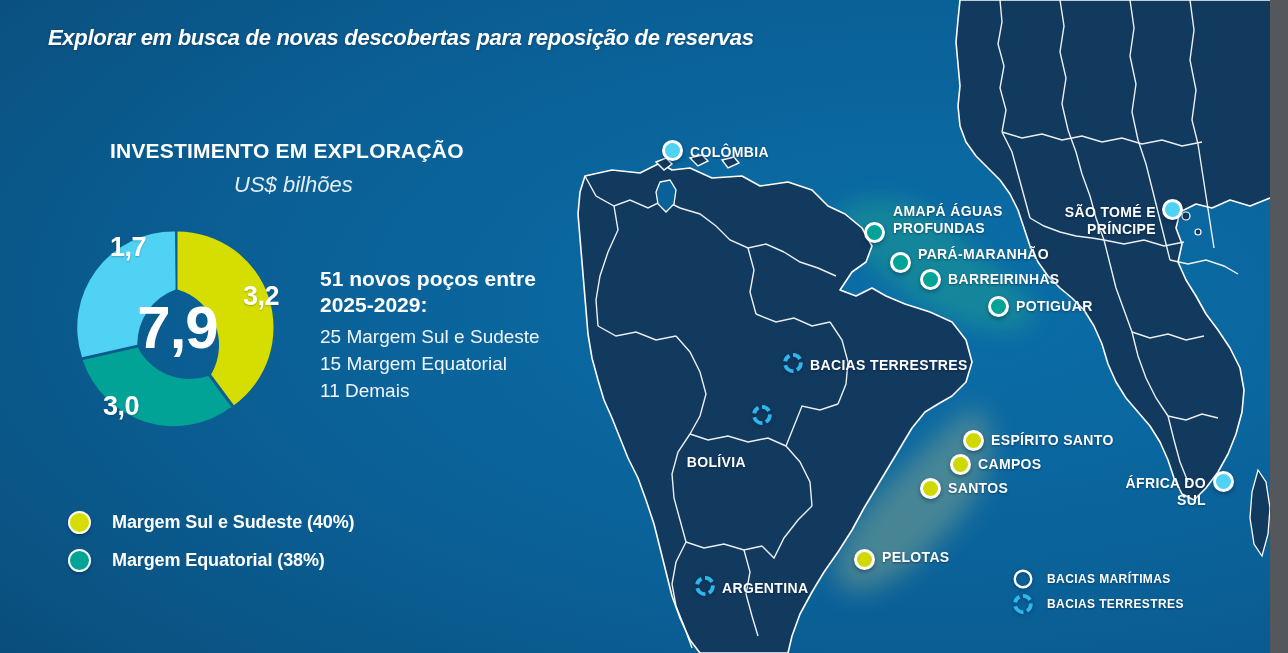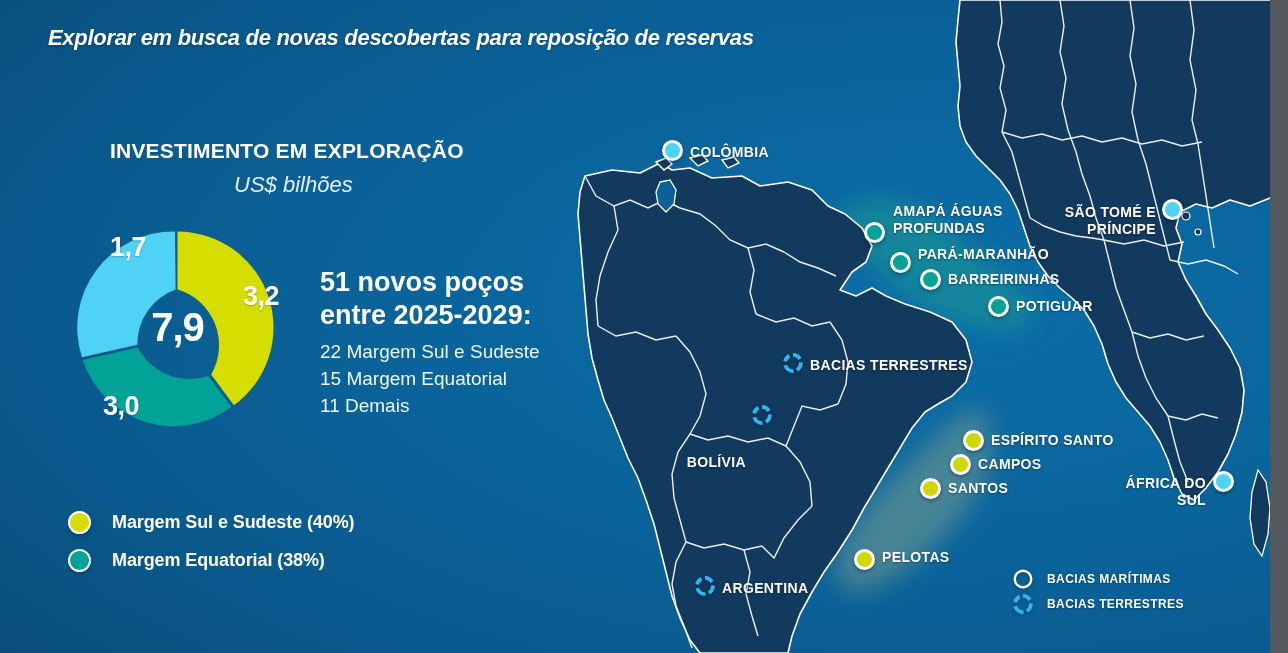--- a/index.html
+++ b/index.html
@@ -81,21 +81,21 @@
   }
   .donut-wrap svg { display: block; overflow: visible; }
 
   .donut-center {
     position: absolute;
     left: 0; top: 0;
     width: 245px; height: 245px;
     display: flex;
     align-items: center;
     justify-content: center;
-    font-size: 40px;
+    font-size: 60px;
     font-weight: bold;
     color: #ffffff;
     pointer-events: none;
     letter-spacing: -1px;
   }
 
   .seg-label {
     position: absolute;
     font-size: 27px;
     font-weight: bold;
@@ -109,21 +109,21 @@
   .seg-label.l-cyan   { left: 110px; top: 232px; }
 
   
   .wells {
     position: absolute;
     left: 320px; top: 266px;
     z-index: 22;
     width: 250px;
   }
   .wells-title {
-    font-size: 27px;
+    font-size: 21px;
     font-weight: bold;
     line-height: 1.24;
     color: #ffffff;
     margin-bottom: 6px;
   }
   .wells-list { list-style: none; }
   .wells-list li {
     font-size: 19px;
     line-height: 1.42;
     color: #f0f6fa;
@@ -353,21 +353,21 @@
     <div class="donut-center">7,9</div>
   </div>
 
   <div class="seg-label l-yellow">3,2</div>
   <div class="seg-label l-teal">3,0</div>
   <div class="seg-label l-cyan">1,7</div>
 
   <div class="wells">
     <div class="wells-title">51 novos poços entre 2025-2029:</div>
     <ul class="wells-list">
-      <li>22 Margem Sul e Sudeste</li>
+      <li>25 Margem Sul e Sudeste</li>
       <li>15 Margem Equatorial</li>
       <li>11 Demais</li>
     </ul>
   </div>
 
   <div class="chart-legend">
     <div class="legend-row">
       <span class="legend-dot" style="background:#d6dd00"></span>
       <span class="legend-label">Margem Sul e Sudeste (40%)</span>
     </div>

